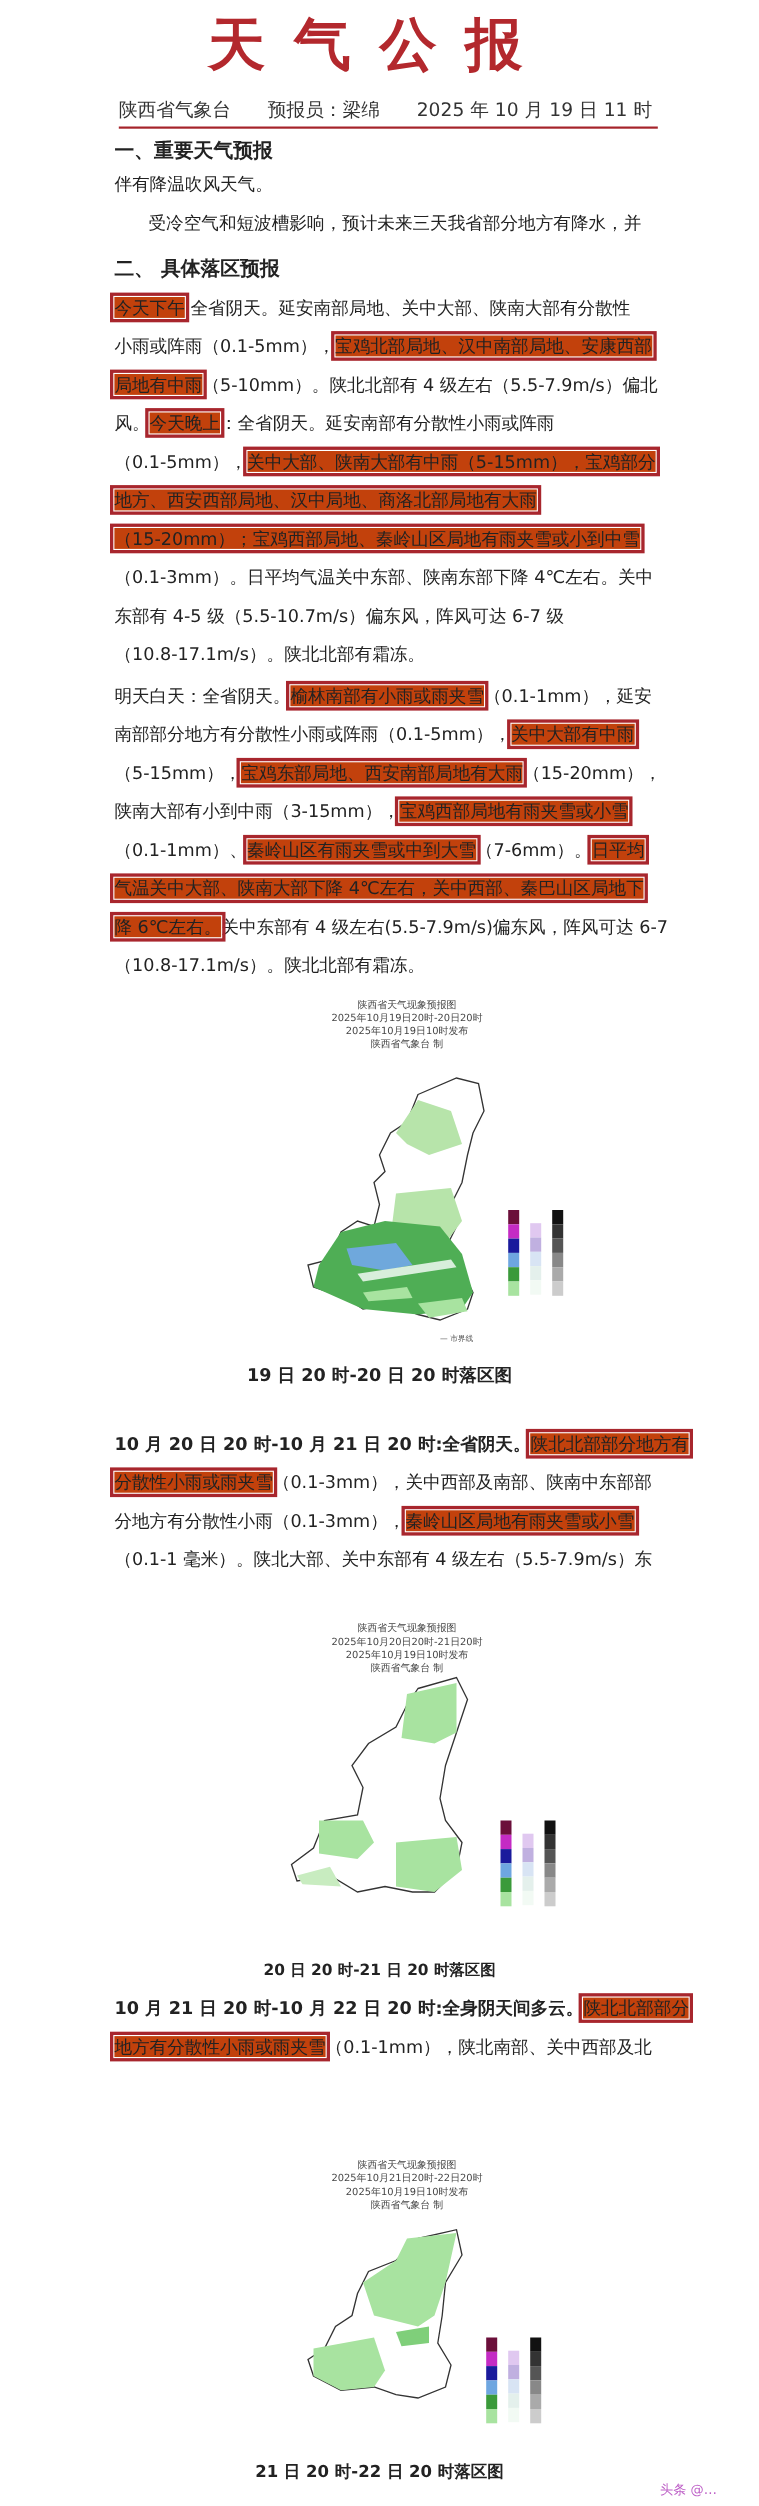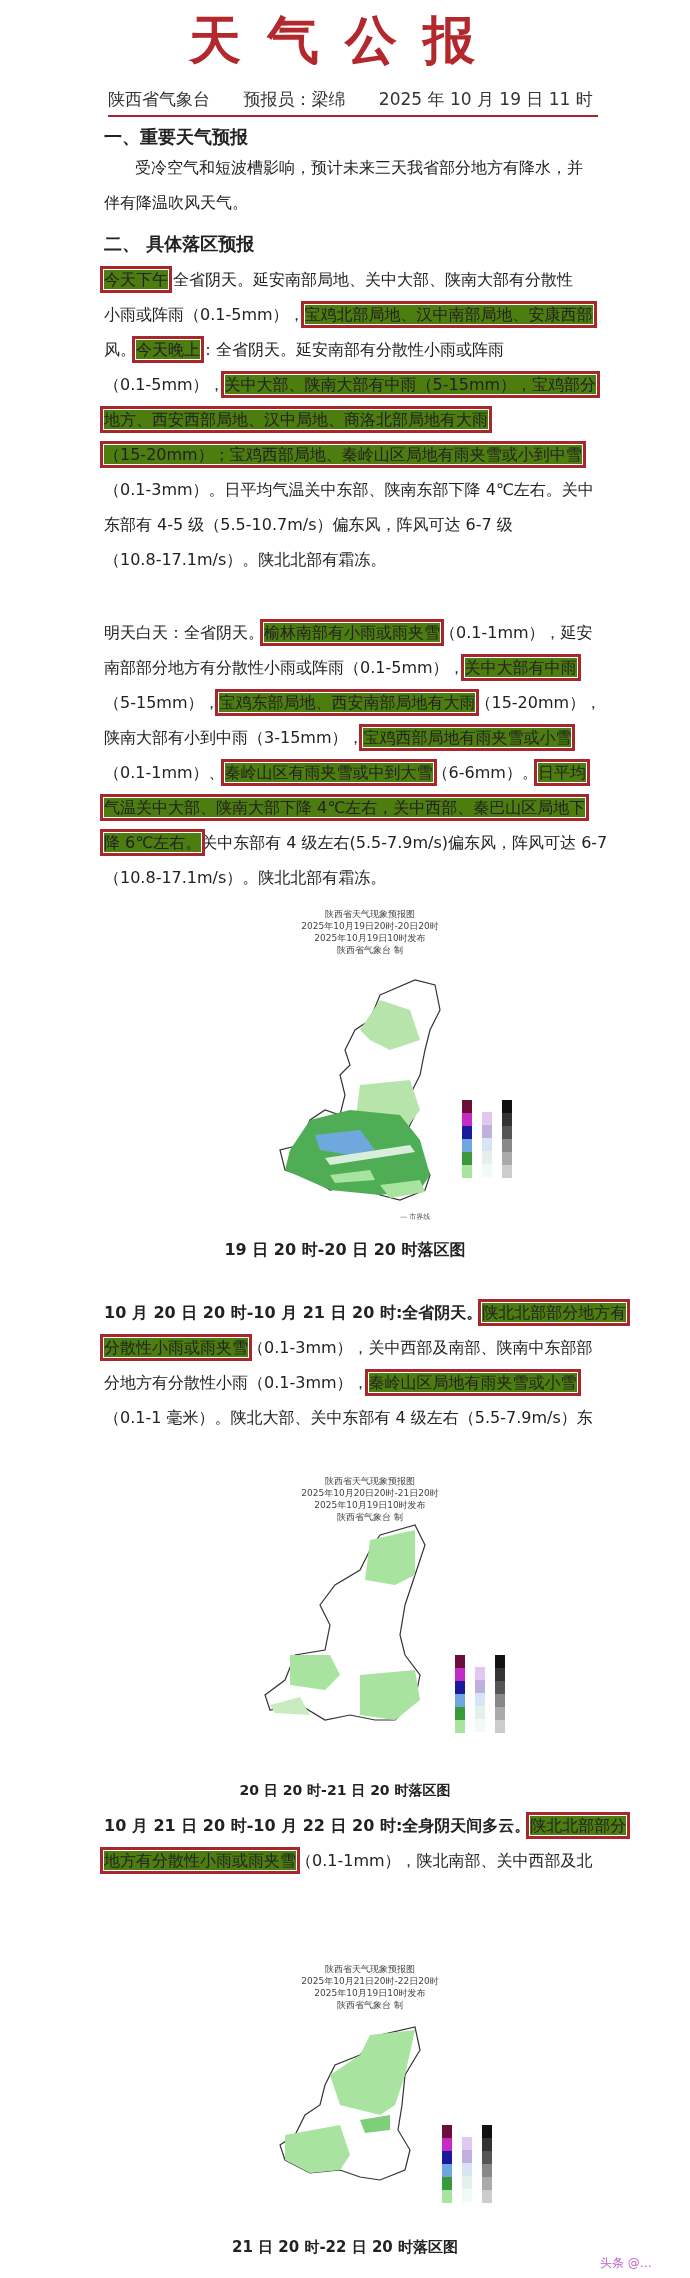--- a/index.html
+++ b/index.html
@@ -7,21 +7,21 @@
          font-family:"DejaVu Sans","Liberation Sans",sans-serif; color:#222; }
   .title { position:absolute; left:0; top:6px; width:690px; text-align:center;
            font-size:52px; font-weight:bold; color:#b3282d; letter-spacing:26px;
            font-family:"DejaVu Sans",sans-serif; }
   .meta { position:absolute; left:108px; top:88px; width:490px; font-size:17px; color:#333;
           white-space:nowrap; padding-bottom:4px; border-bottom:2px solid #a5232a; }
   .meta span { margin-right:28px; }
   .h1 { position:absolute; left:104px; font-size:18px; font-weight:bold; color:#222; }
   .para { position:absolute; left:104px; width:520px; font-size:16px; color:#222; }
   .line { height:35px; line-height:35px; white-space:nowrap; position:relative; }
-  .hl { outline:3px solid #a8262d; outline-offset:1px; background:#4d7c0f; }
+  .hl { outline:3px solid #a8262d; outline-offset:1px; background:#c2410c; }
   .bold { font-weight:bold; }
   .caption { position:absolute; left:0; width:690px; text-align:center; font-size:16px; font-weight:bold; color:#222; }
   .map { position:absolute; }
   .map-head { position:absolute; width:200px; text-align:center; font-size:9px; line-height:12px; color:#444; }
   .legend { position:absolute; display:flex; gap:10px; }
   .legend .bar { width:10px; display:flex; flex-direction:column; }
   .legend .bar div { height:13px; }
   .watermark { position:absolute; left:600px; top:2255px; font-size:12px; color:#a21caf; opacity:0.7; }
 </style>
 </head>
@@ -29,43 +29,44 @@
 
 <div class="title">天气公报</div>
 <div class="meta">
   <span>陕西省气象台</span>
   <span>预报员：梁绵</span>
   <span>2025 年 10 月 19 日 11 时</span>
 </div>
 
 <div class="h1" style="top:125px;">一、重要天气预报</div>
 <div class="para" style="top:150px; left:135px; width:490px;">
+  <div class="line" style="margin-left:-31px;">伴有降温吹风天气。</div>
   <div class="line">受冷空气和短波槽影响，预计未来三天我省部分地方有降水，并</div>
-  <div class="line" style="margin-left:-31px;">伴有降温吹风天气。</div>
 </div>
 
 <div class="h1" style="top:232px;">二、 具体落区预报</div>
 
 <div class="para" id="block1" style="top:262px;">
     <div class="line"><span class="hl">今天下午</span><span> 全省阴天。延安南部局地、关中大部、陕南大部有分散性</span></div>
     <div class="line"><span>小雨或阵雨（0.1-5mm），</span><span class="hl">宝鸡北部局地、汉中南部局地、安康西部</span></div>
+    <div class="line"><span class="hl">局地有中雨</span><span>（5-10mm）。陕北北部有 4 级左右（5.5-7.9m/s）偏北</span></div>
     <div class="line"><span>风。</span><span class="hl">今天晚上</span><span>：全省阴天。延安南部有分散性小雨或阵雨</span></div>
     <div class="line"><span>（0.1-5mm），</span><span class="hl">关中大部、陕南大部有中雨（5-15mm），宝鸡部分</span></div>
     <div class="line"><span class="hl">地方、西安西部局地、汉中局地、商洛北部局地有大雨</span></div>
     <div class="line"><span class="hl">（15-20mm）；宝鸡西部局地、秦岭山区局地有雨夹雪或小到中雪</span></div>
     <div class="line"><span>（0.1-3mm）。日平均气温关中东部、陕南东部下降 4℃左右。关中</span></div>
     <div class="line"><span>东部有 4-5 级（5.5-10.7m/s）偏东风，阵风可达 6-7 级</span></div>
     <div class="line"><span>（10.8-17.1m/s）。陕北北部有霜冻。</span></div>
   </div>
 <div class="para" id="block2" style="top:615px;">
     <div class="line"><span>明天白天：全省阴天。</span><span class="hl">榆林南部有小雨或雨夹雪</span><span>（0.1-1mm），延安</span></div>
     <div class="line"><span>南部部分地方有分散性小雨或阵雨（0.1-5mm），</span><span class="hl">关中大部有中雨</span></div>
     <div class="line"><span>（5-15mm），</span><span class="hl">宝鸡东部局地、西安南部局地有大雨</span><span>（15-20mm），</span></div>
     <div class="line"><span>陕南大部有小到中雨（3-15mm），</span><span class="hl">宝鸡西部局地有雨夹雪或小雪</span></div>
-    <div class="line"><span>（0.1-1mm）、</span><span class="hl">秦岭山区有雨夹雪或中到大雪</span><span>（6-6mm）。</span><span class="hl">日平均</span></div>
+    <div class="line"><span>（0.1-1mm）、</span><span class="hl">秦岭山区有雨夹雪或中到大雪</span><span>（7-6mm）。</span><span class="hl">日平均</span></div>
     <div class="line"><span class="hl">气温关中大部、陕南大部下降 4℃左右，关中西部、秦巴山区局地下</span></div>
     <div class="line"><span class="hl">降 6℃左右。</span><span>关中东部有 4 级左右(5.5-7.9m/s)偏东风，阵风可达 6-7</span></div>
     <div class="line"><span>（10.8-17.1m/s）。陕北北部有霜冻。</span></div>
   </div>
 
 <div class="map" style="left:230px; top:900px; width:300px; height:340px;">
   <div class="map-head" style="left:40px; top:8px;">
     <div>陕西省天气现象预报图</div>
     <div>2025年10月19日20时-20日20时</div>
     <div>2025年10月19日10时发布</div>

